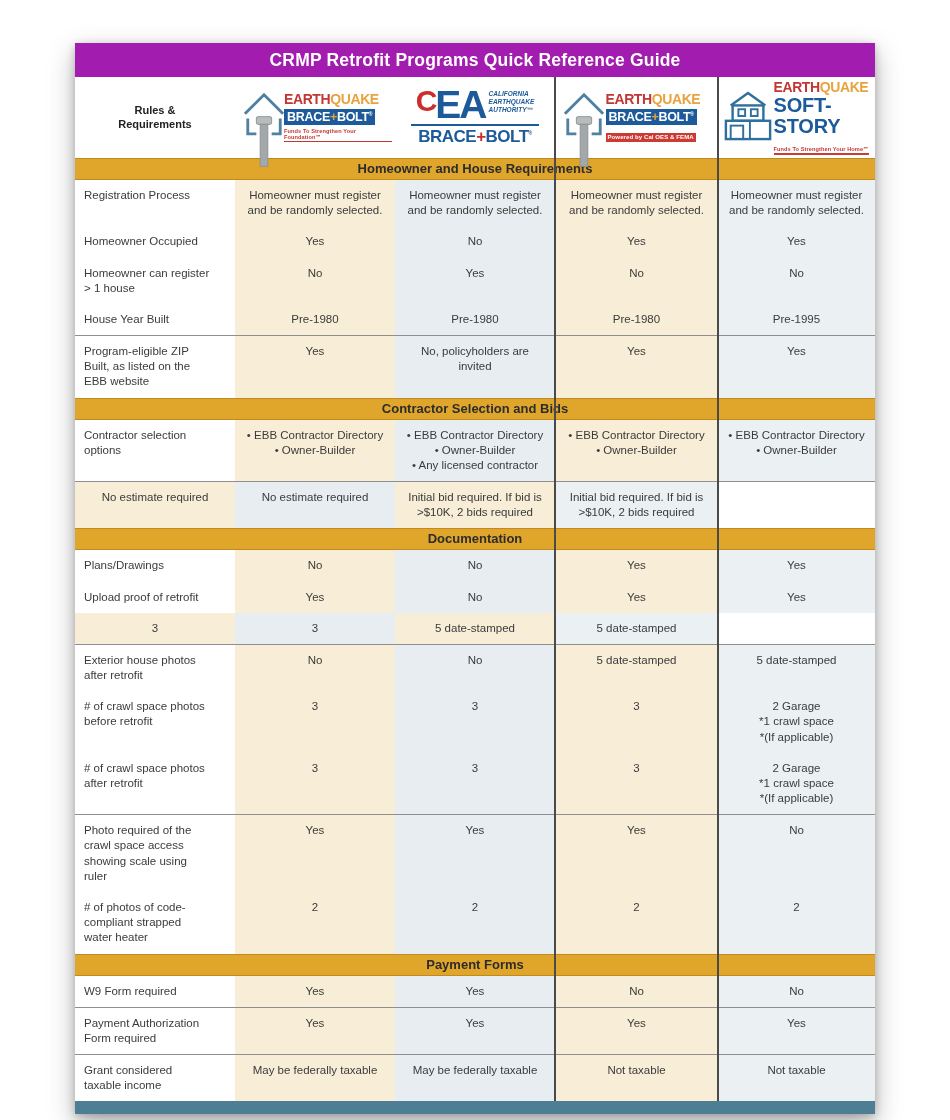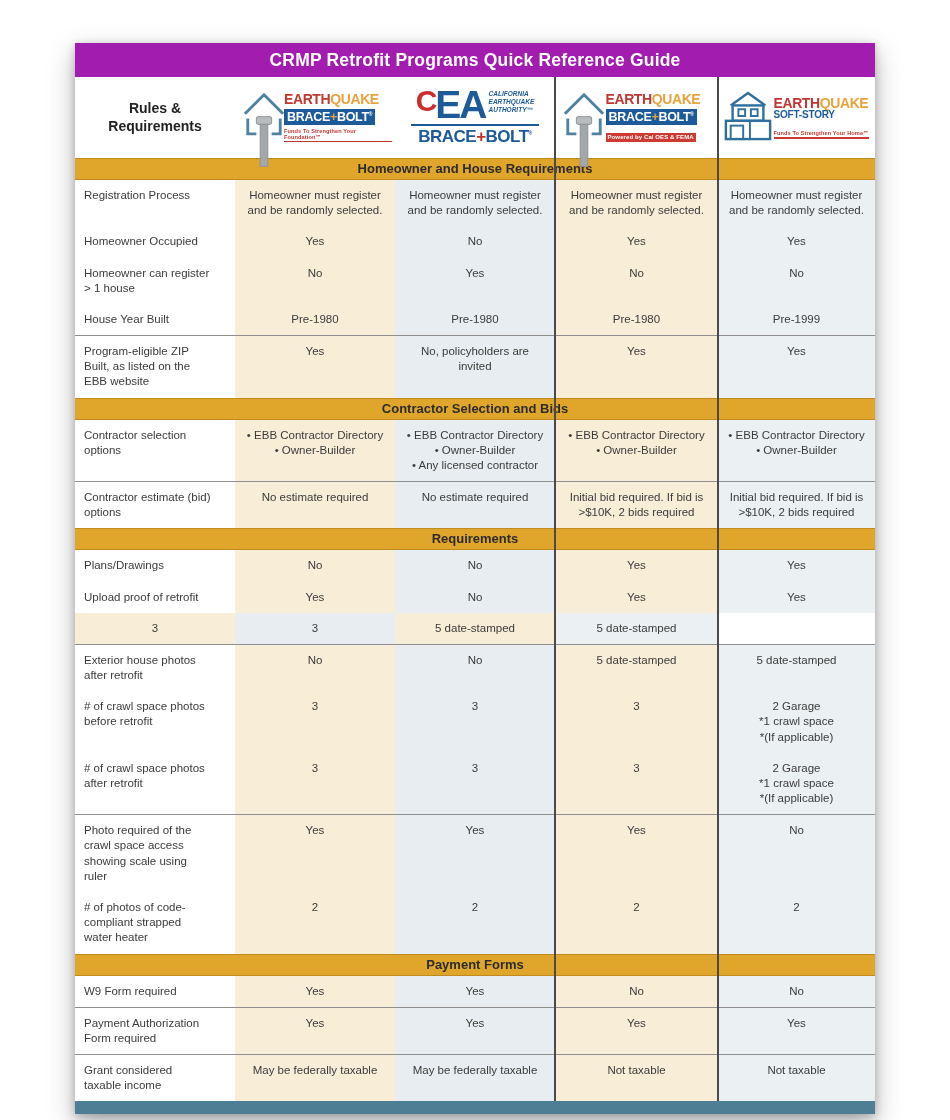--- a/index.html
+++ b/index.html
@@ -4,21 +4,21 @@
 <style>
   html,body{margin:0;padding:0;background:#ffffff;}
   body{font-family:"Liberation Sans","DejaVu Sans",sans-serif;color:#3b3b3b;}
   .sheet{position:relative;width:800px;margin:43px auto 30px;background:#ffffff;
          box-shadow:0 10px 24px rgba(60,60,60,.38),0 2px 8px rgba(0,0,0,.22);}
   .titlebar{height:34px;background:#a21caf;color:#ffffff;font-size:17.5px;font-weight:bold;
             text-align:center;line-height:34px;letter-spacing:.2px;}
   .header-row{position:relative;z-index:3;display:grid;grid-template-columns:160px 160px 160px 163px 157px;
               height:81px;background:#fff;overflow:visible;}
   .hcell{position:relative;display:flex;align-items:center;justify-content:center;overflow:visible;}
-  .rules{font-weight:bold;color:#222;font-size:14px;text-align:center;line-height:1.25;align-items:center;}
+  .rules{font-weight:bold;color:#222;font-size:11px;text-align:center;line-height:1.25;align-items:center;}
   .rules-inner{width:110px;}
   
   .ebb-house{position:absolute;left:8px;top:13px;z-index:4;}
   .ebb-text{margin-left:46px;text-align:left;width:108px;}
   .eq-name{font-size:14px;font-weight:bold;letter-spacing:-.4px;line-height:1.05;}
   .redc{color:#c23733;} .goldc{color:#e8a33d;}
   .bb-bar{background:#1c5a9a;color:#fff;font-weight:bold;font-size:12.5px;letter-spacing:-.3px;
           display:inline-block;padding:1px 3px;line-height:1.15;}
   .bb-bar .plus{color:#e8a33d;}
   .bb-bar sup,.cea-bb sup{font-size:5px;vertical-align:super;}
@@ -32,21 +32,21 @@
   .cea-c{color:#cc2d2d;font-size:30px;font-weight:bold;line-height:.85;letter-spacing:-2px;}
   .cea-ea{color:#1c5a9a;font-size:39px;font-weight:bold;line-height:.85;letter-spacing:-2px;}
   .cea-auth{color:#1c5a9a;font-style:italic;font-weight:bold;font-size:6.5px;line-height:1.2;
             text-align:left;margin-left:3px;margin-top:2px;}
   .cea-rule{height:2px;background:#1c5a9a;width:128px;margin:2px auto 1px;}
   .cea-bb{color:#1c5a9a;font-weight:bold;font-size:17px;letter-spacing:-.5px;}
   .cea-bb .plus-red{color:#cc2d2d;}
   
   .ess-house{position:absolute;left:5px;top:13px;z-index:4;}
   .ess-text{margin-left:54px;text-align:left;width:100px;}
-  .ess-brand{color:#1c5a9a;font-size:10px;font-weight:bold;letter-spacing:-.2px;line-height:1.05;}
+  .ess-brand{color:#1c5a9a;font-size:20px;font-weight:bold;letter-spacing:-.2px;line-height:1.05;}
   .ess-tag{color:#c23733;font-size:5.6px;font-weight:bold;border-bottom:2px solid #cc3a33;
            padding-bottom:1.5px;display:inline-block;margin-top:1px;letter-spacing:.1px;}
   
   .section-bar{height:20px;background:#dfa62b;border-top:1px solid #c18a1e;border-bottom:1px solid #c18a1e;
                color:#2c2c2c;font-weight:bold;font-size:13px;text-align:center;line-height:19px;}
   .row{display:grid;grid-template-columns:160px 160px 160px 163px 157px;}
   .row.divider{border-top:1px solid #8f8f8f;}
   .cellx{font-size:11.5px;line-height:1.32;padding:8px 8px;min-height:12px;}
   .cellx.label{background:#ffffff;text-align:left;padding-left:9px;padding-right:24px;}
   .cellx.val{text-align:center;white-space:pre-line;}
@@ -155,21 +155,21 @@
         <div class="cellx val c1">No</div>
         <div class="cellx val c2">Yes</div>
         <div class="cellx val c3">No</div>
         <div class="cellx val c4">No</div>
       </div>
       <div class="row">
         <div class="cellx label">House Year Built</div>
         <div class="cellx val c1">Pre-1980</div>
         <div class="cellx val c2">Pre-1980</div>
         <div class="cellx val c3">Pre-1980</div>
-        <div class="cellx val c4">Pre-1999</div>
+        <div class="cellx val c4">Pre-1995</div>
       </div>
       <div class="row divider">
         <div class="cellx label">Program-eligible ZIP Built, as listed on the EBB website</div>
         <div class="cellx val c1">Yes</div>
         <div class="cellx val c2">No, policyholders are invited</div>
         <div class="cellx val c3">Yes</div>
         <div class="cellx val c4">Yes</div>
       </div>
       <div class="section-bar">Contractor Selection and Bids</div>
       <div class="row">
@@ -178,27 +178,26 @@
 • Owner-Builder</div>
         <div class="cellx val c2">• EBB Contractor Directory
 • Owner-Builder
 • Any licensed contractor</div>
         <div class="cellx val c3">• EBB Contractor Directory
 • Owner-Builder</div>
         <div class="cellx val c4">• EBB Contractor Directory
 • Owner-Builder</div>
       </div>
       <div class="row divider">
-        <div class="cellx label">Contractor estimate (bid) options</div>
         <div class="cellx val c1">No estimate required</div>
         <div class="cellx val c2">No estimate required</div>
         <div class="cellx val c3">Initial bid required. If bid is &gt;$10K, 2 bids required</div>
         <div class="cellx val c4">Initial bid required. If bid is &gt;$10K, 2 bids required</div>
       </div>
-      <div class="section-bar">Requirements</div>
+      <div class="section-bar">Documentation</div>
       <div class="row">
         <div class="cellx label">Plans/Drawings</div>
         <div class="cellx val c1">No</div>
         <div class="cellx val c2">No</div>
         <div class="cellx val c3">Yes</div>
         <div class="cellx val c4">Yes</div>
       </div>
       <div class="row">
         <div class="cellx label">Upload proof of retrofit</div>
         <div class="cellx val c1">Yes</div>

